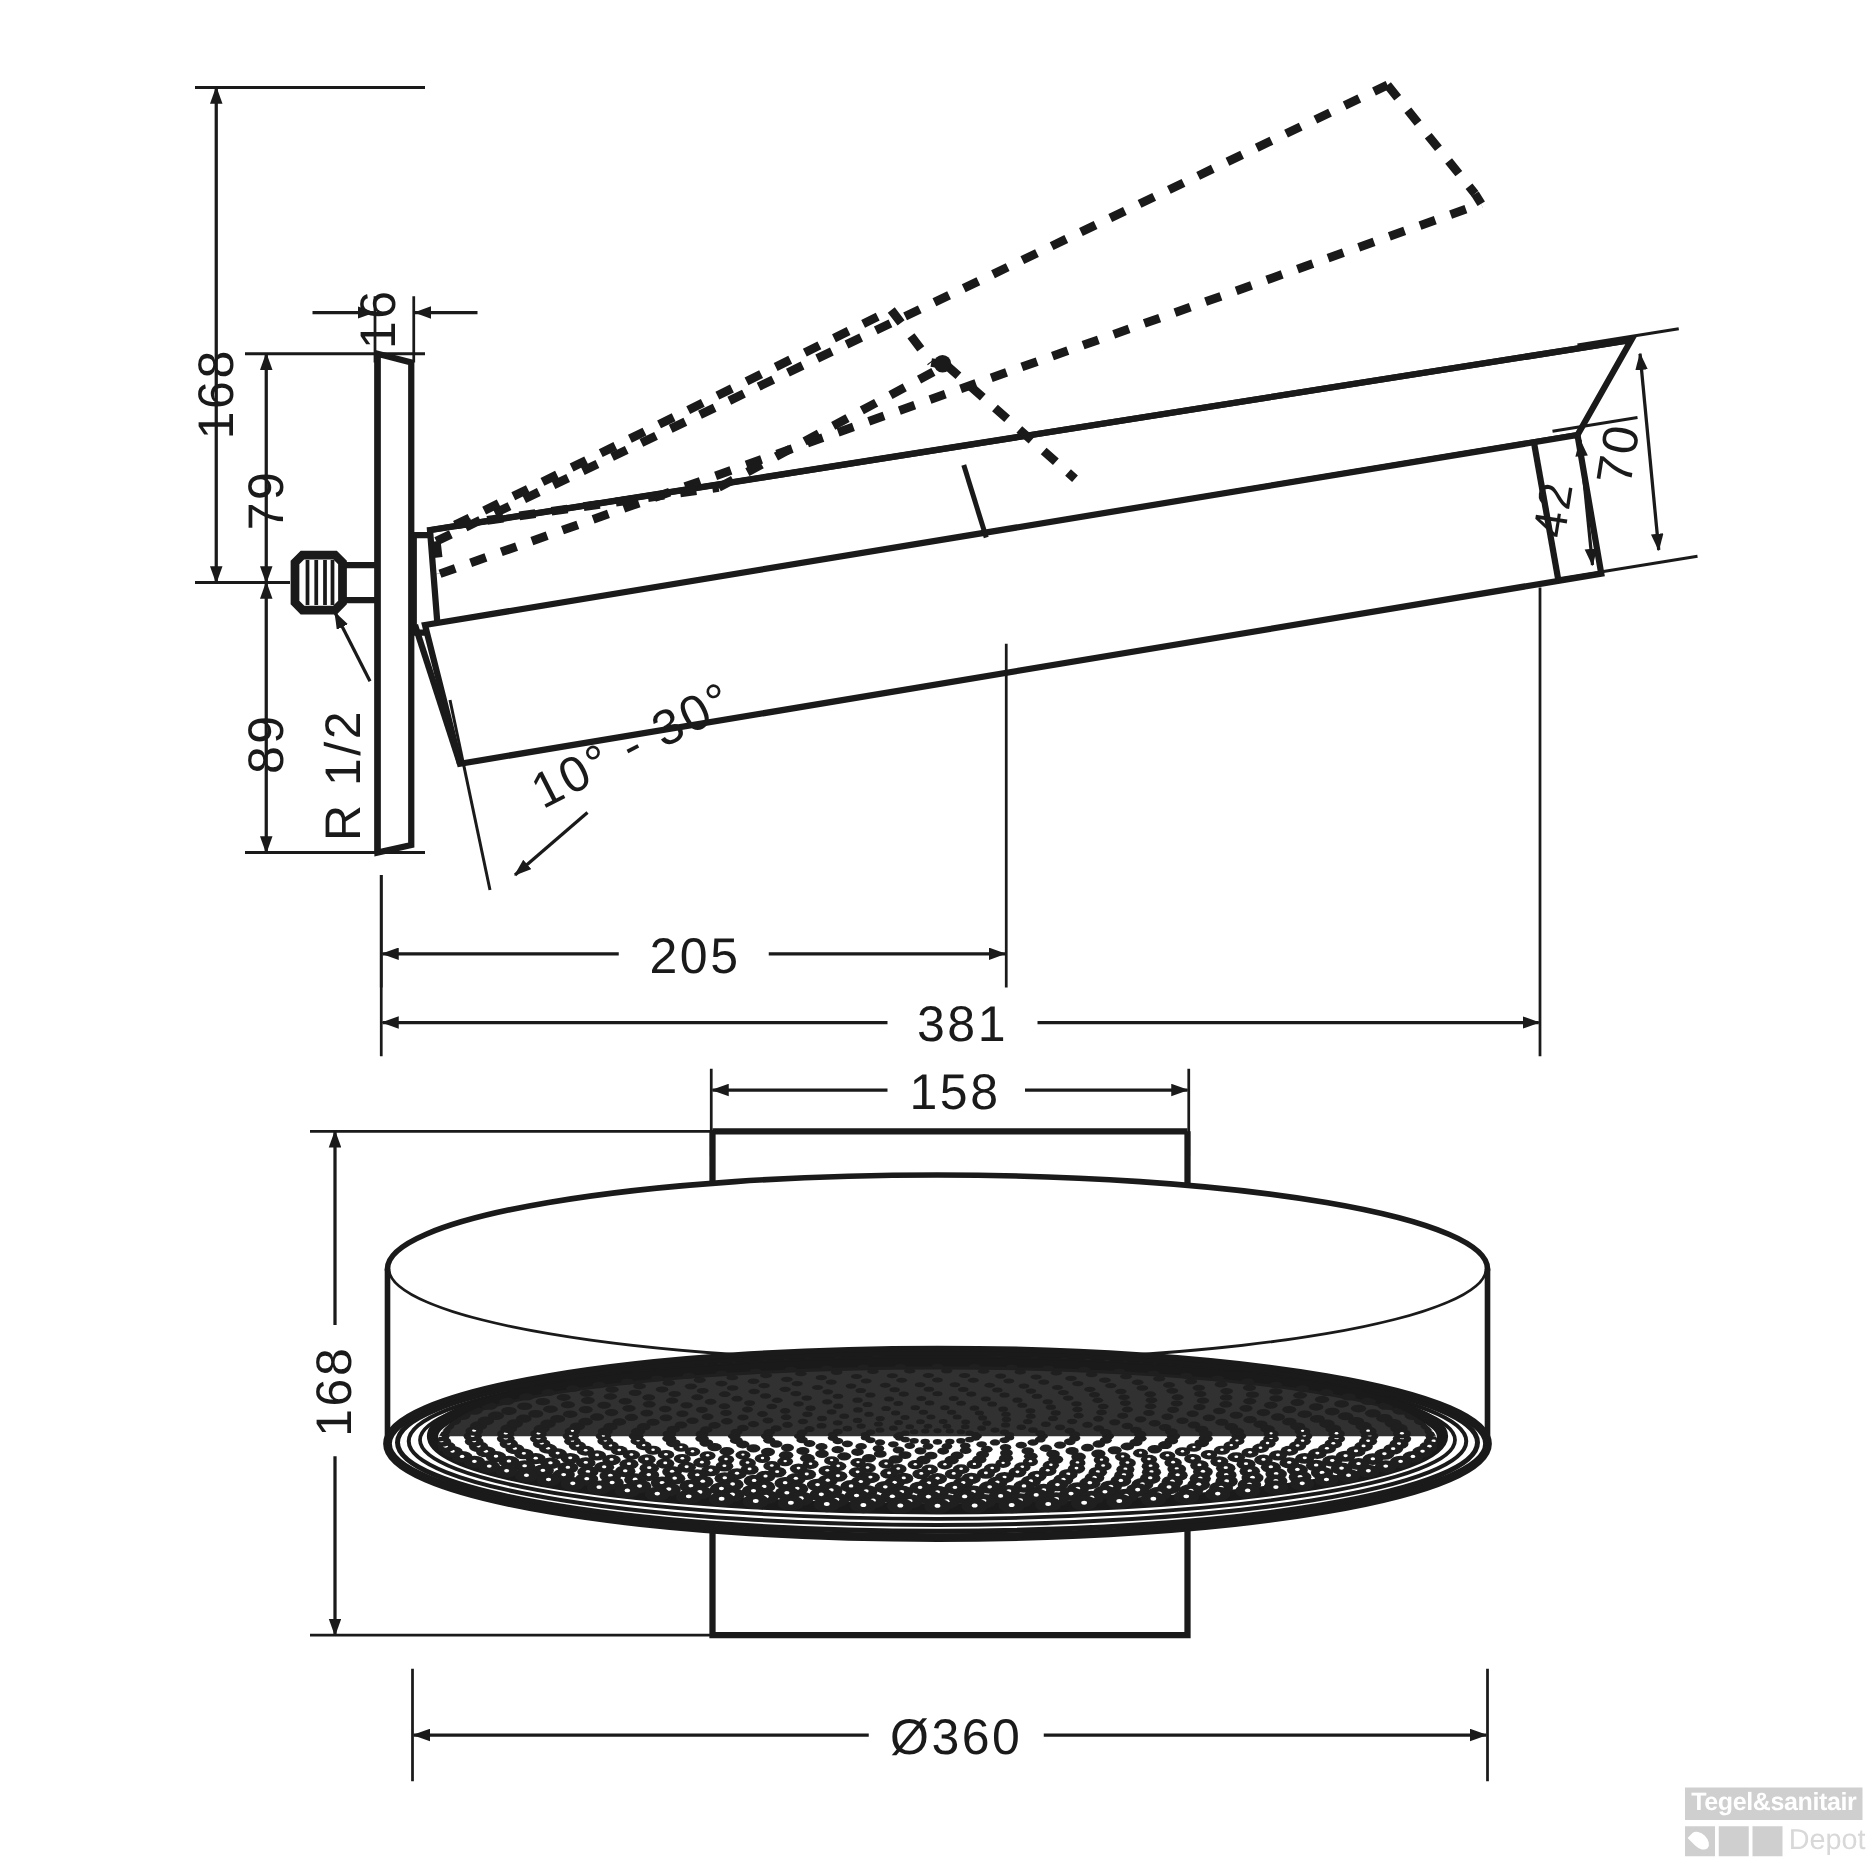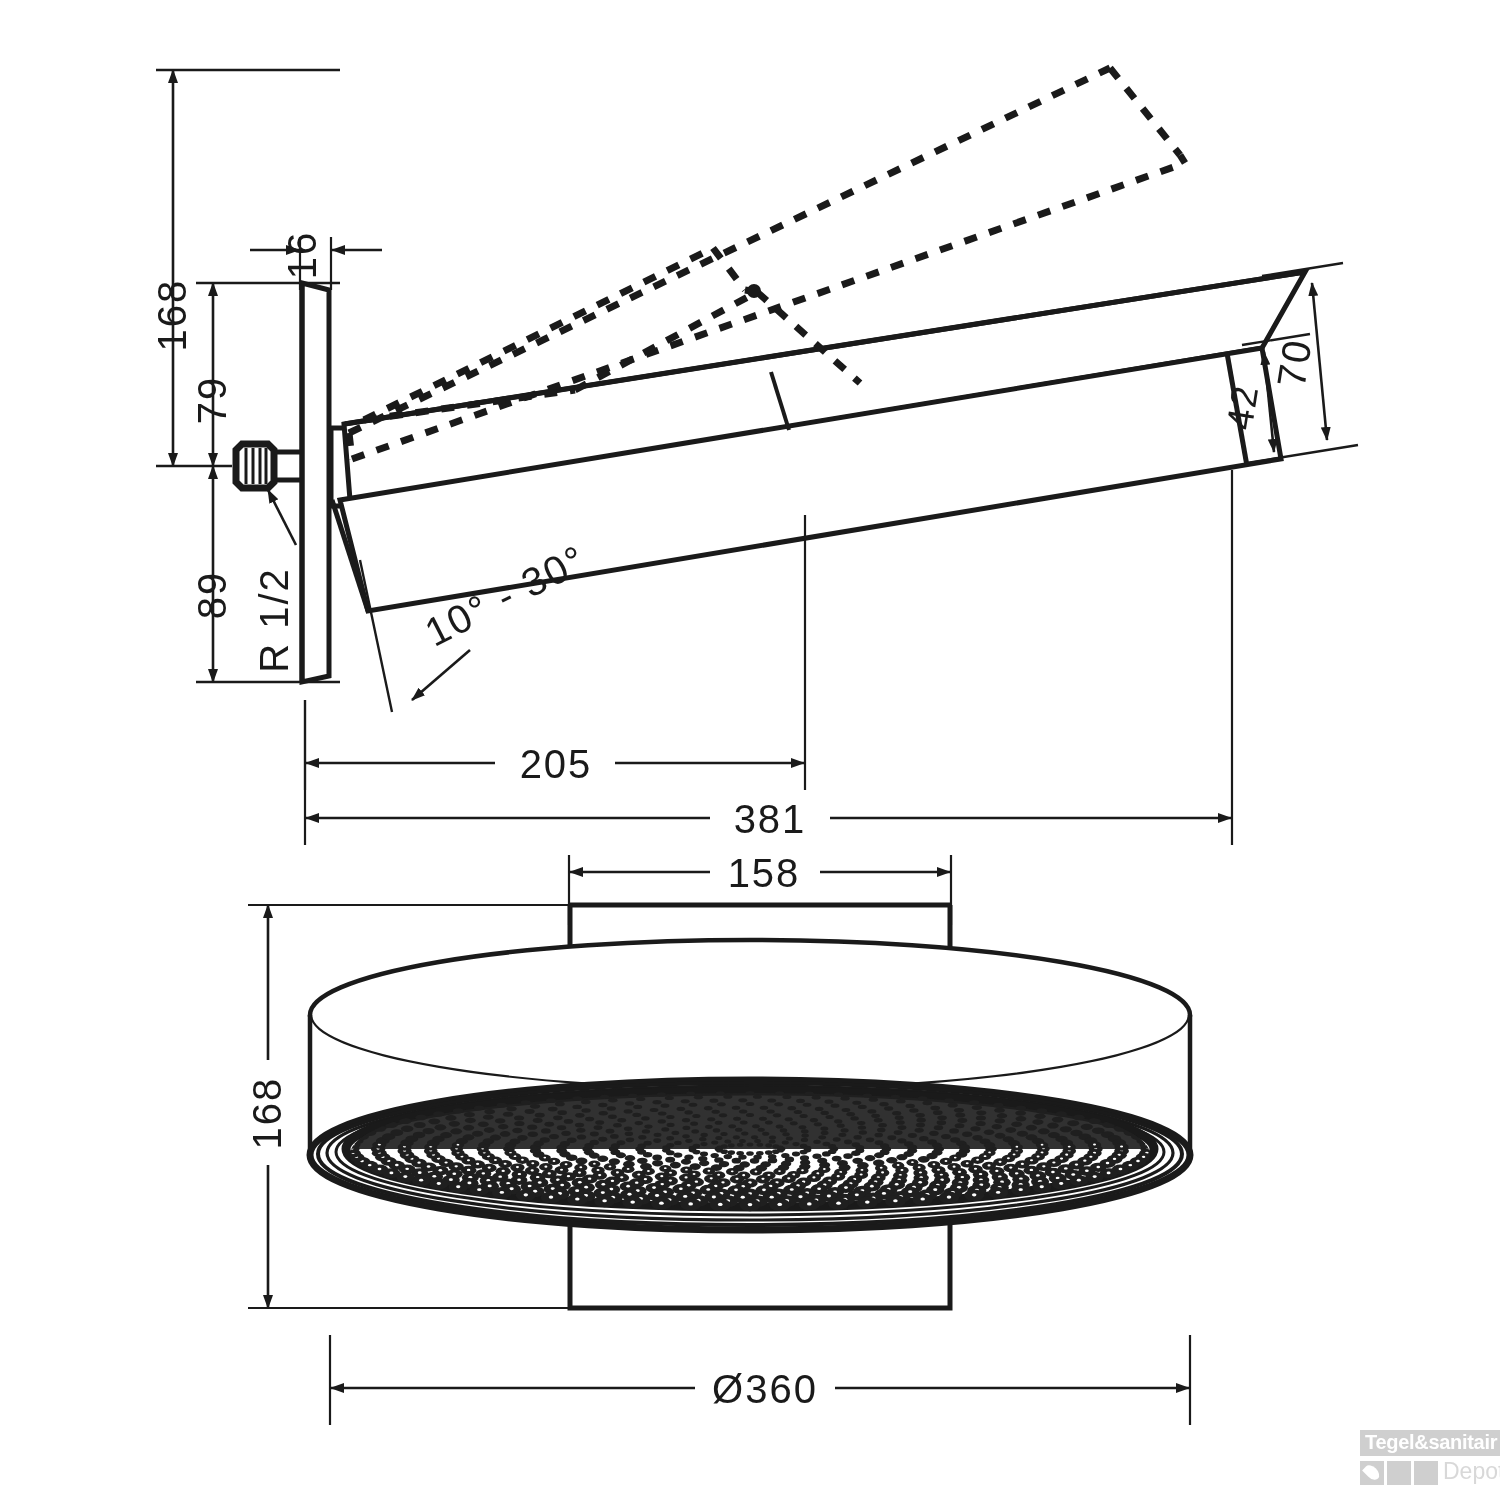--- a/index.html
+++ b/index.html
@@ -31,21 +31,21 @@
     letter-spacing: 2px;
   }
   .dim-text-sm {
     font-family: "Liberation Sans", sans-serif;
     font-size: 37px;
     fill: #1a1a1a;
     letter-spacing: 2px;
   }
   .logo-block {
     position: absolute;
-    right: 4px;
+    right: 16px;
     bottom: 8px;
     width: 150px;
     height: 62px;
     margin-top: 36px;
   }
   .logo-top {
     position: absolute;
     left: 14px;
     top: 0px;
     background: #cfcfcf;

